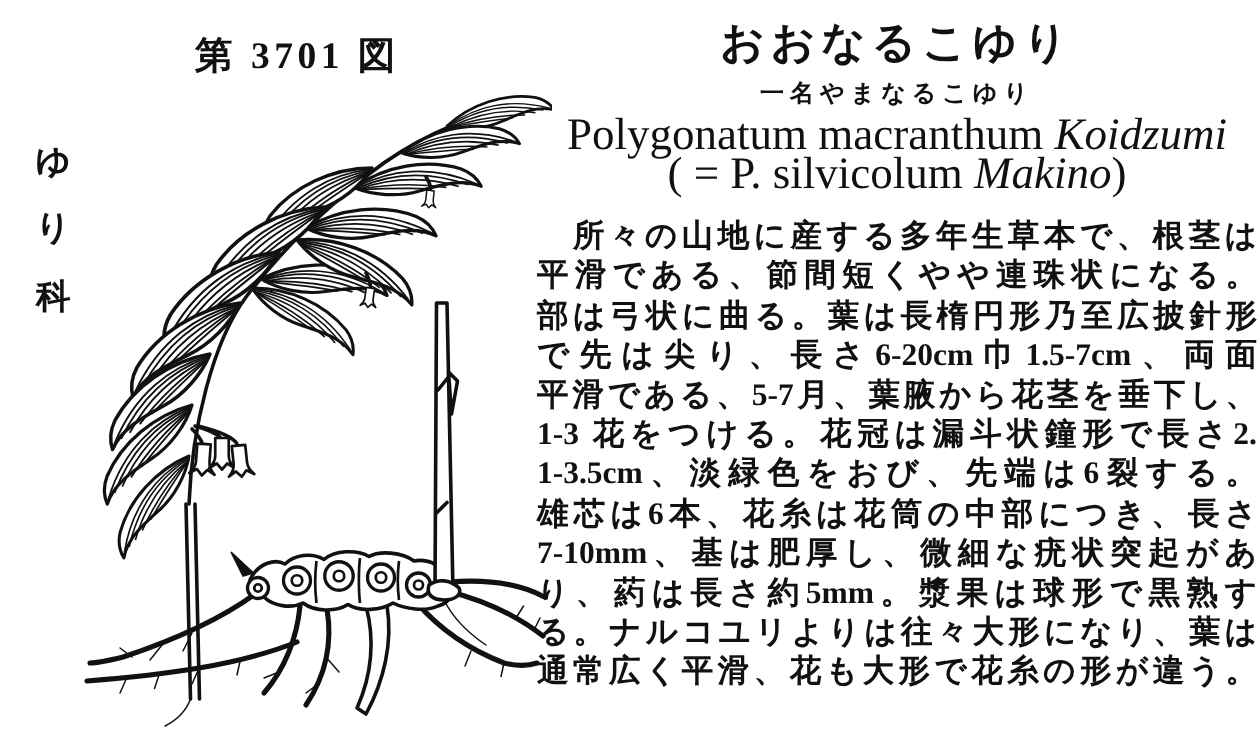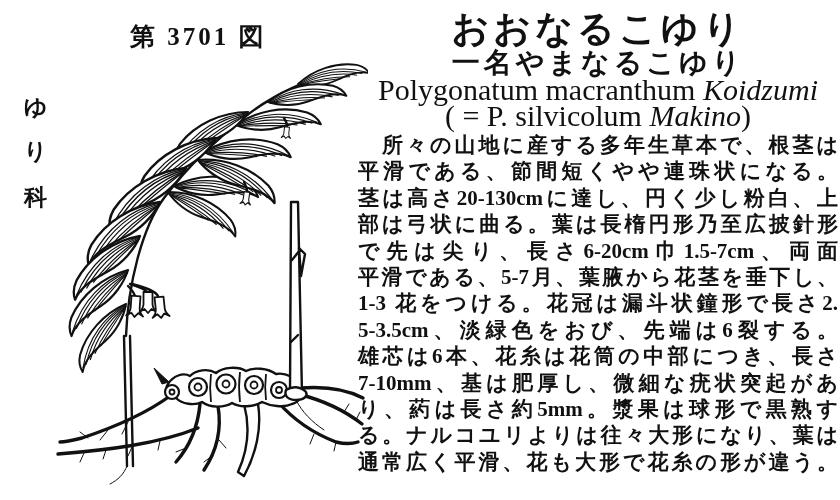--- a/index.html
+++ b/index.html
@@ -25,26 +25,26 @@
   .plate .rt{fill:none;stroke:#111111;stroke-width:3.4;stroke-linecap:round;}
   .plate .rb{fill:none;stroke:#111111;stroke-width:2:;stroke-linecap:round;}
   .plate .bl{fill:#ffffff;stroke:#111111;stroke-width:1.8;stroke-linejoin:round;}
   .plate .rg{fill:#ffffff;stroke:#111111;stroke-width:2.2;}
   .plate .rg2{fill:none;stroke:#111111;stroke-width:1.8;}
   .plate .dk{fill:#111111;stroke:#111111;stroke-width:1;}
   
   .article{position:absolute;left:358px;top:10px;width:480px;}
   .title{
     font-family:"Liberation Sans", sans-serif;font-weight:bold;
-    font-size:37px;letter-spacing:4px;text-align:center;line-height:38px;margin:0;
+    font-size:29px;letter-spacing:4px;text-align:center;line-height:38px;margin:0;
   }
-  .alias{font-size:28px;letter-spacing:4px;text-align:center;line-height:29px;font-weight:bold;}
+  .alias{font-size:16px;letter-spacing:4px;text-align:center;line-height:29px;font-weight:bold;}
   .latin{font-size:30px;text-align:center;line-height:26px;white-space:pre;}
   .latin .it{font-style:italic;}
-  .body-text{margin-top:3px;}
+  .body-text{margin-top:15px;}
   .body-line{
     font-size:21px;line-height:26.4px;
     text-align:justify;text-align-last:justify;
     font-weight:bold;white-space:pre-wrap;
   }
 </style>
 </head>
 <body>
 
 <div class="page">
@@ -149,26 +149,25 @@
 
   <div class="article">
     <h1 class="title">おおなるこゆり</h1>
     <div class="alias">一名やまなるこゆり</div>
     <div class="latin"><span>Polygonatum macranthum </span><span class="it">Koidzumi</span></div>
     <div class="latin"><span>( = P. silvicolum </span><span class="it">Makino</span><span>)</span></div>
 
     <div class="body-text">
       <div class="body-line">　所々の山地に産する多年生草本で、根茎は</div>
       <div class="body-line">平滑である、節間短くやや連珠状になる。</div>
-      <div class="body-line">茎は高さ20-130cmに達し、円く少し粉白、上</div>
       <div class="body-line">部は弓状に曲る。葉は長楕円形乃至広披針形</div>
       <div class="body-line">で先は尖り、長さ6-20cm巾1.5-7cm、両面</div>
       <div class="body-line">平滑である、5-7月、葉腋から花茎を垂下し、</div>
       <div class="body-line">1-3 花をつける。花冠は漏斗状鐘形で長さ2.</div>
-      <div class="body-line">5-3.5cm、淡緑色をおび、先端は6裂する。</div>
+      <div class="body-line">1-3.5cm、淡緑色をおび、先端は6裂する。</div>
       <div class="body-line">雄芯は6本、花糸は花筒の中部につき、長さ</div>
       <div class="body-line">7-10mm、基は肥厚し、微細な疣状突起があ</div>
       <div class="body-line">り、葯は長さ約5mm。漿果は球形で黒熟す</div>
       <div class="body-line">る。ナルコユリよりは往々大形になり、葉は</div>
       <div class="body-line">通常広く平滑、花も大形で花糸の形が違う。</div>
     </div>
   </div>
 
 </div>
 

